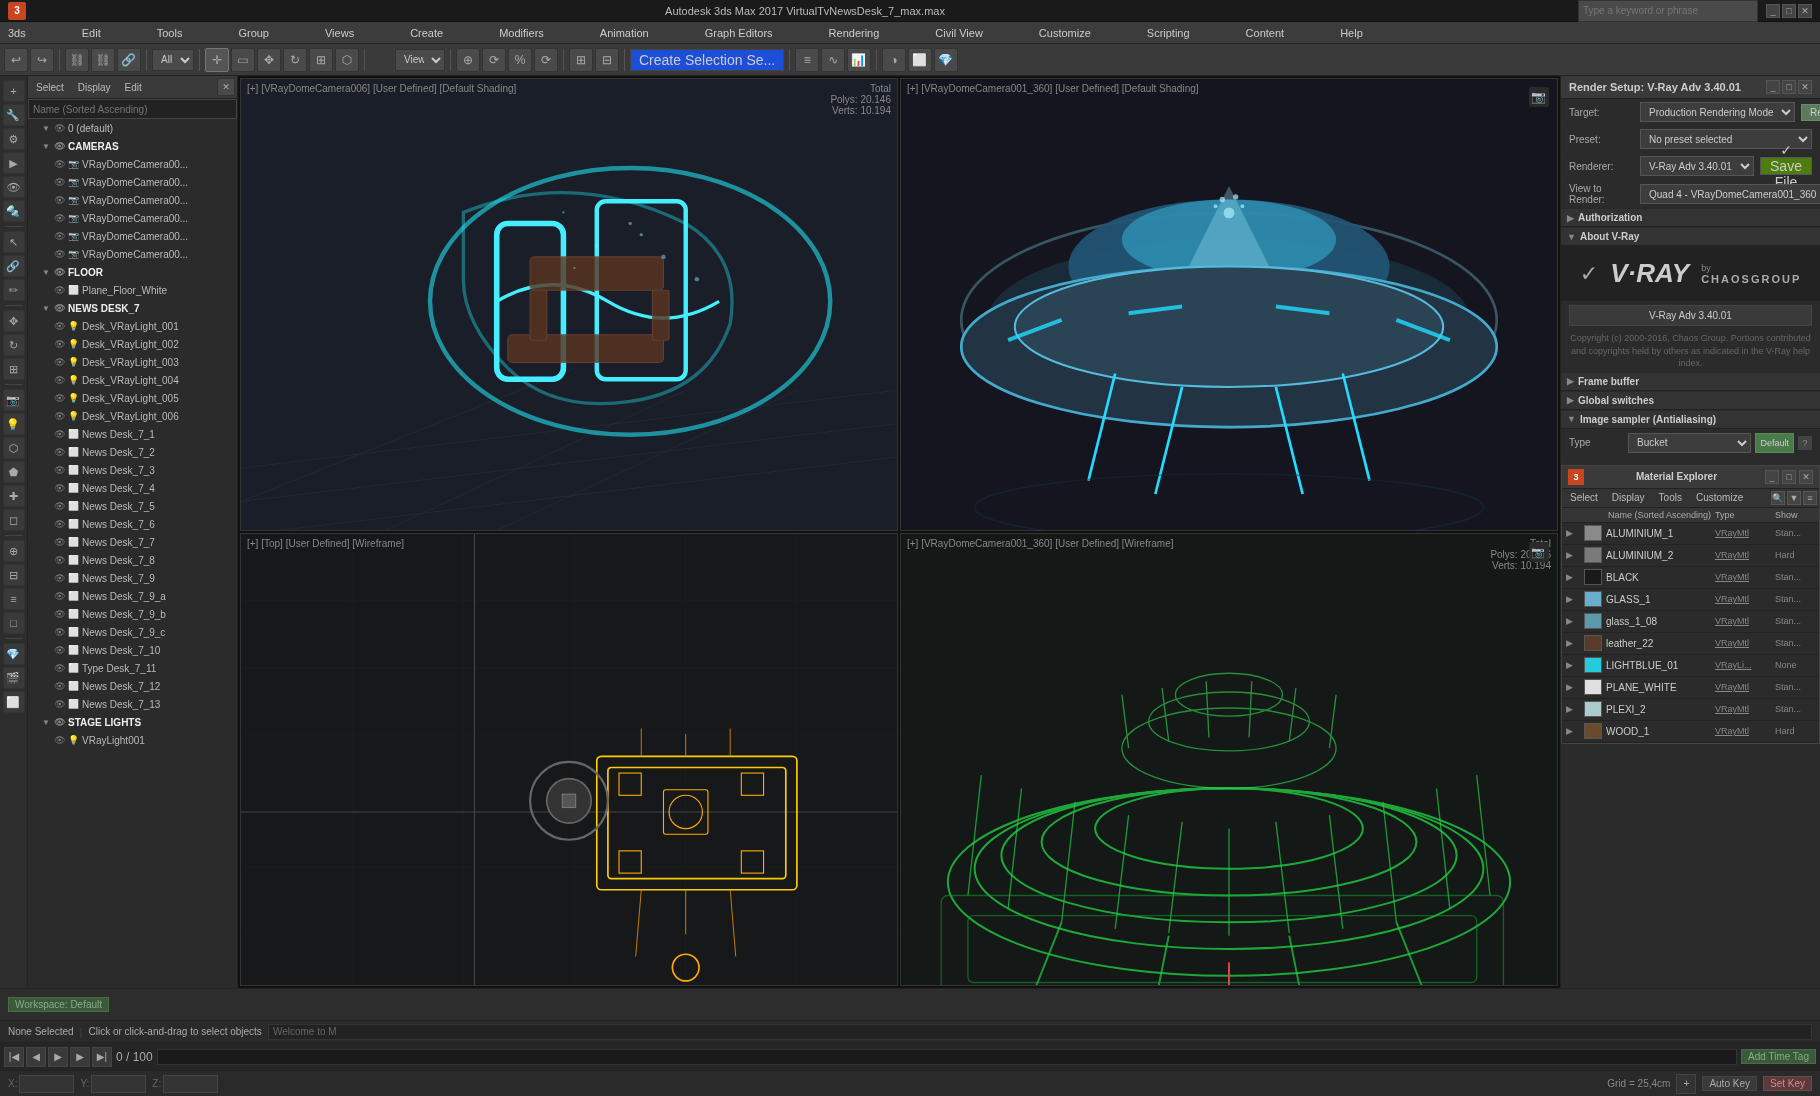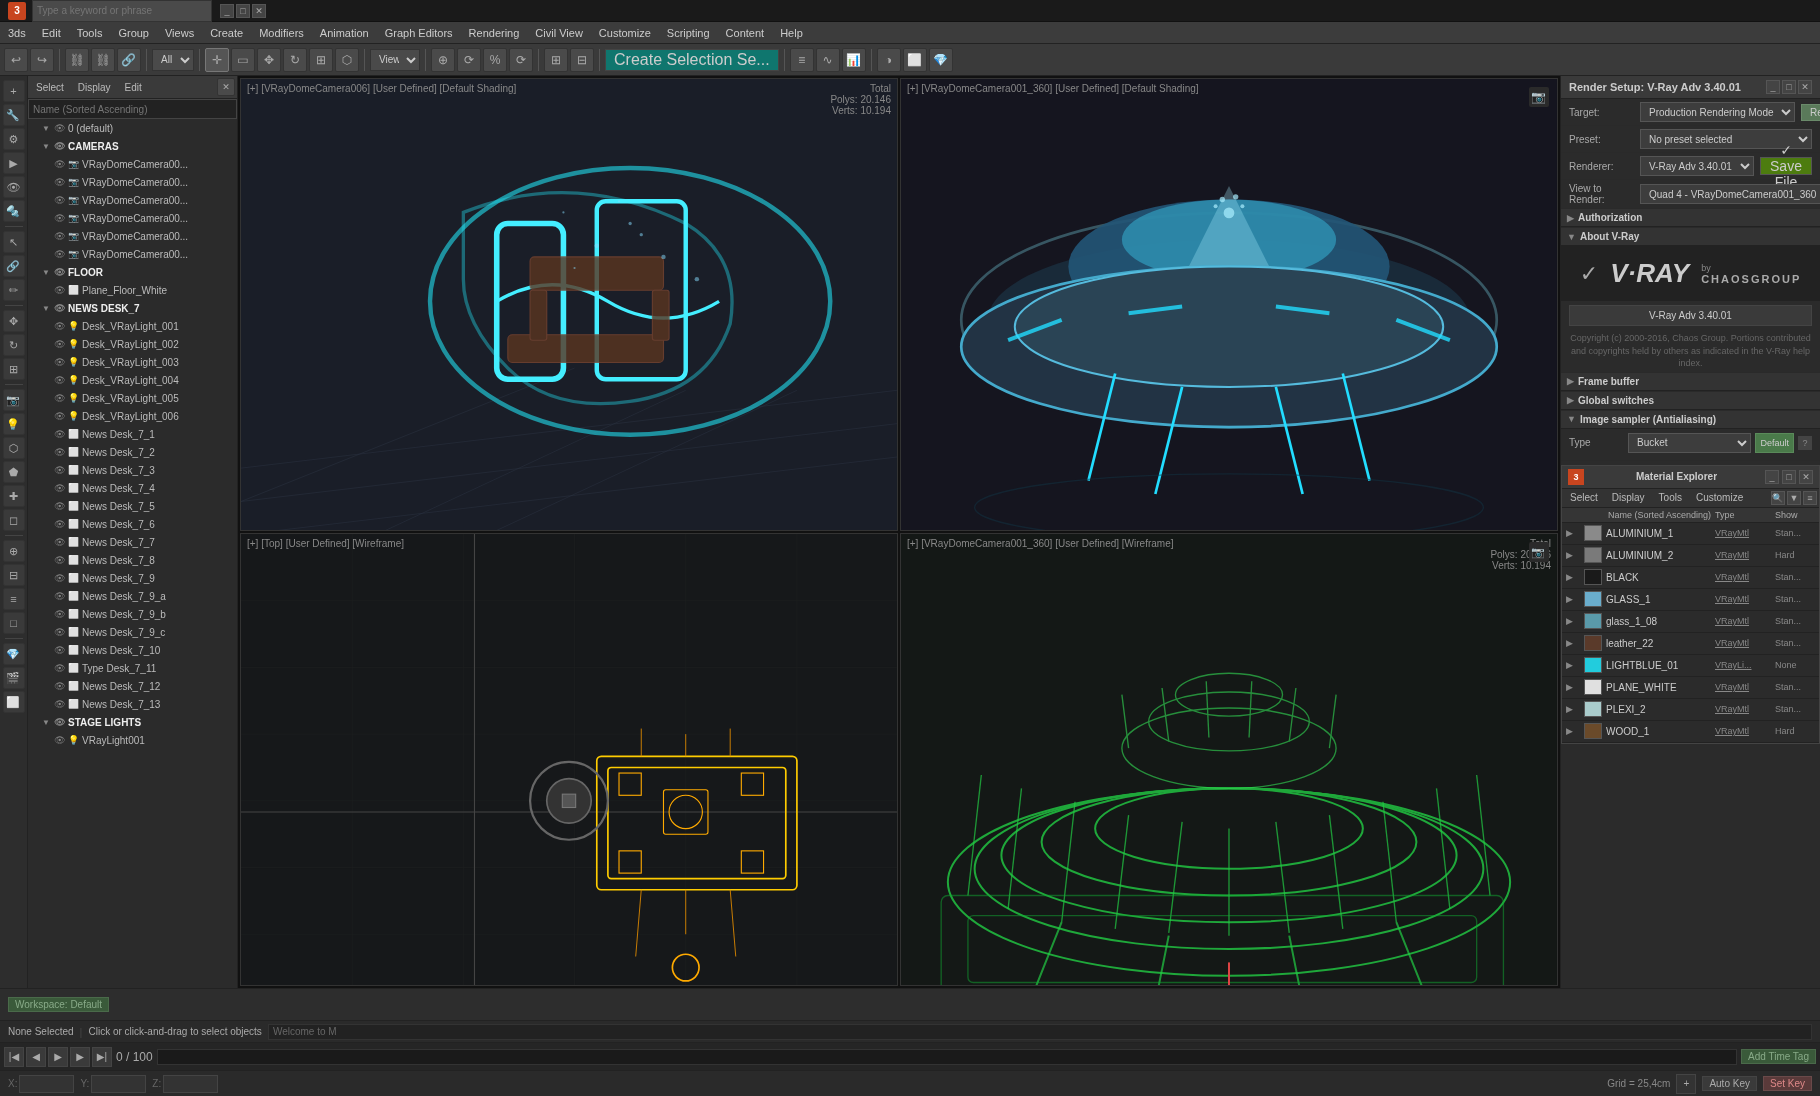--- a/index.html
+++ b/index.html
@@ -44,20 +44,21 @@
     }
 
     
     .menu-bar {
       background: #3c3c3c;
       height: 22px;
       display: flex;
       align-items: center;
       border-bottom: 1px solid #222;
       flex-shrink: 0;
+      gap: 40px;
     }
     .menu-item {
       padding: 0 8px;
       height: 100%;
       display: flex;
       align-items: center;
       font-size: 11px;
       color: #ccc;
       cursor: pointer;
     }
@@ -81,22 +82,22 @@
       font-size: 12px; color: #aaa; cursor: pointer;
       border-radius: 2px;
     }
     .tb-separator { width: 1px; height: 22px; background: #555; margin: 0 3px; }
     .tb-select {
       background: #4a4a4a; border: 1px solid #333;
       color: #ccc; font-size: 10px; padding: 2px 4px;
       height: 22px; cursor: pointer;
     }
     .tb-create-selection {
-      background: #0f766e; border: 1px solid #444;
-      color: #ccc; font-size: 16px; padding: 2px 8px;
+      background: #1d4ed8; border: 1px solid #444;
+      color: #ccc; font-size: 14px; padding: 2px 8px;
       height: 22px; cursor: pointer; display: flex; align-items: center;
     }
 
     
     .main-area {
       display: flex;
       flex: 1;
       overflow: hidden;
     }
 
@@ -439,20 +440,21 @@
     .workspace-badge {
       background: #3a5a3a; border: 1px solid #4a6a4a;
       color: #8a8; font-size: 10px; padding: 1px 6px;
     }
   </style>
 </head>
 <body>
 
 <div class="title-bar">
   <div class="title-bar-logo">3</div>
+  <div class="title-bar-text">Autodesk 3ds Max 2017  VirtualTvNewsDesk_7_max.max</div>
   <input class="tb-select" style="width: 180px;" placeholder="Type a keyword or phrase">
   <div style="display:flex;gap:2px;margin-left:8px;">
     <div class="tb-btn">_</div>
     <div class="tb-btn">□</div>
     <div class="tb-btn">✕</div>
   </div>
 </div>
 
 <div class="menu-bar">
   <div class="menu-item">3ds</div>
@@ -484,21 +486,21 @@
     <option>All</option>
   </select>
   <div class="tb-separator"></div>
   <div class="tb-icon" style="background:#555;border-color:#777;">✛</div>
   <div class="tb-icon">▭</div>
   <div class="tb-icon">✥</div>
   <div class="tb-icon">↻</div>
   <div class="tb-icon">⊞</div>
   <div class="tb-icon">⬡</div>
   <div class="tb-separator"></div>
-  <select class="tb-select" style="width:50px;">
+  <select class="tb-select" style="width:50px;margin-left:25px;">
     <option>View</option>
   </select>
   <div class="tb-separator"></div>
   <div class="tb-icon">⊕</div>
   <div class="tb-icon">⟳</div>
   <div class="tb-icon">%</div>
   <div class="tb-icon">⟳</div>
   <div class="tb-separator"></div>
   <div class="tb-icon">⊞</div>
   <div class="tb-icon">⊟</div>

